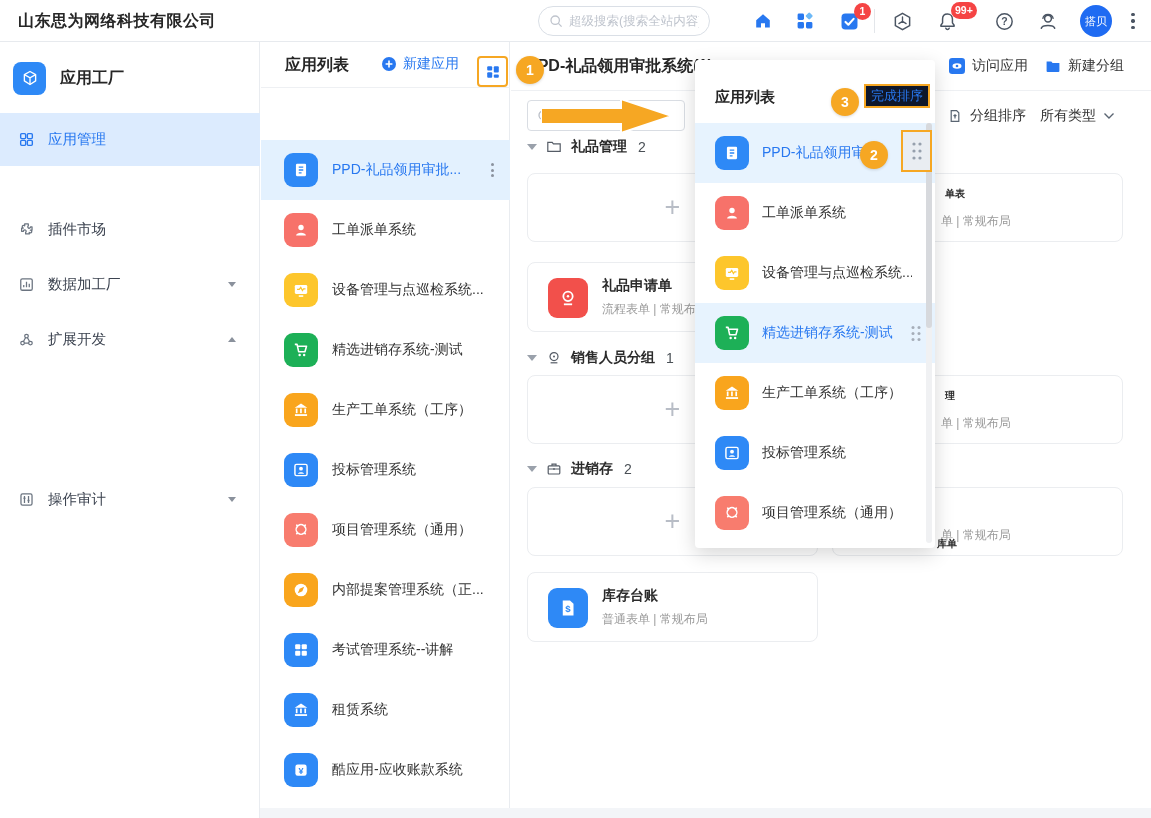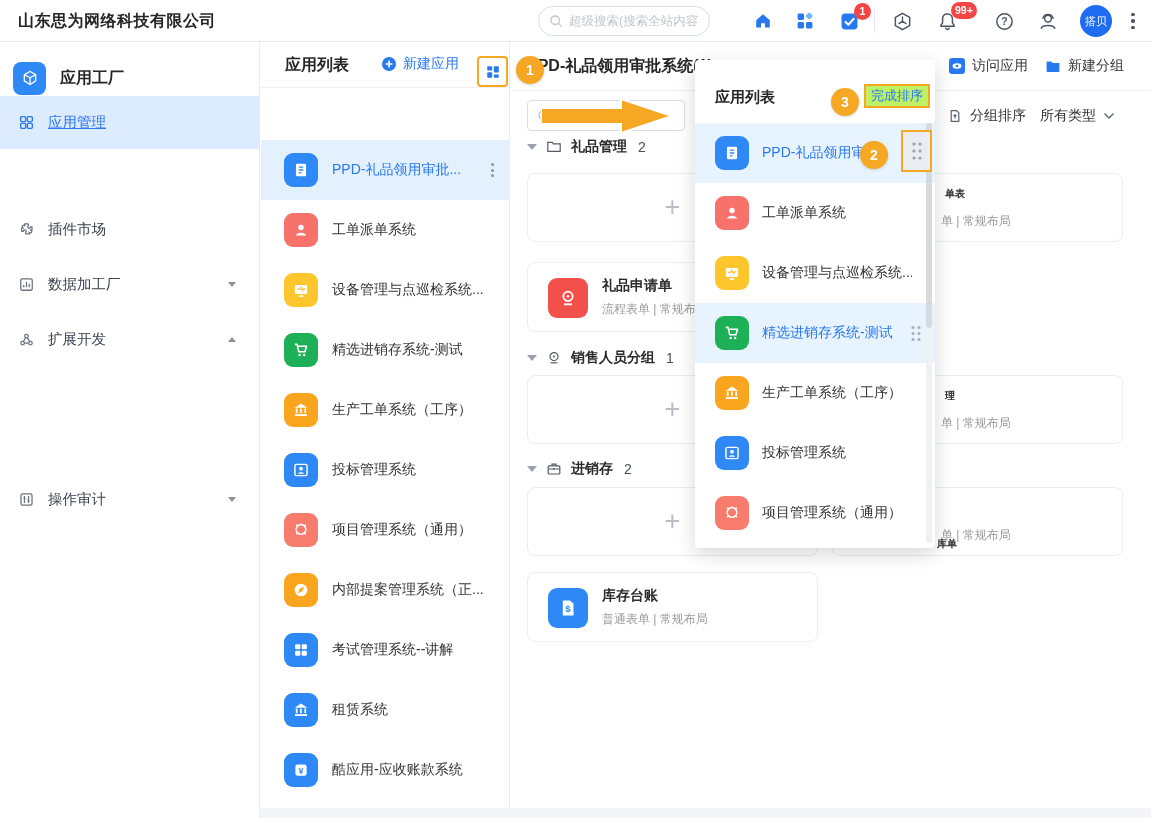--- a/index.html
+++ b/index.html
@@ -65,21 +65,21 @@
   .appcard .cic { position:absolute; left:20px; top:15px; width:40px; height:40px; border-radius:9px; display:flex; align-items:center; justify-content:center; }
   .appcard .ct1 { position:absolute; left:74px; top:14px; font-size:14px; font-weight:bold; color:#2b2b2b;font-family:Liberation Serif, serif; }
   .appcard .ct2 { position:absolute; left:74px; top:38px; font-size:12px; color:#9b9b9b; }
   .pcard .pt1 { position:absolute; left:112px; top:13px; font-size:10px; font-weight:bold; color:#2b2b2b; }
   .pcard .pt2 { position:absolute; left:108px; top:39px; font-size:12px; color:#9b9b9b; }
 
   
   .arrow { position:absolute; left:541px; top:97px; z-index:25; }
   .popup { position:absolute; left:695px; top:60px; width:240px; height:488px; background:#fff; border-radius:4px; box-shadow:0 6px 20px rgba(0,0,0,.16); z-index:30; }
   .pp-title { position:absolute; left:20px; top:28px; font-size:15px; font-weight:bold; color:#262626; }
-  .pp-done { position:absolute; left:169px; top:24px; width:66px; height:24px; border:2px solid #f6a723; display:flex; align-items:center; justify-content:center; font-size:13px; color:#2878f0; cursor:pointer; background:#bef264; }
+  .pp-done { position:absolute; left:169px; top:24px; width:66px; height:24px; border:2px solid #f6a723; display:flex; align-items:center; justify-content:center; font-size:13px; color:#2878f0; cursor:pointer; background:#0f172a; }
   .pp-row { position:absolute; left:0; width:240px; height:60px; display:flex; align-items:center; padding-left:20px; gap:13px; cursor:pointer; }
   .pp-row.sel { background:#e7f3fe; }
   .pp-row .lb { font-size:14px; color:#333; white-space:nowrap; overflow:hidden; max-width:150px; }
   .pp-row.sel .lb { color:#2878f0; }
   .handlebox { position:absolute; left:206px; top:70px; width:31px; height:42px; border:2px solid #f6a723; background:#e9edf2; display:flex; align-items:center; justify-content:center; cursor:grab; }
   .handle { position:absolute; right:12px; cursor:grab; }
   .pp-scroll { position:absolute; right:3px; top:63px; width:6px; height:420px; border-radius:3px; background:#f0f1f3; }
   .pp-thumb { position:absolute; right:3px; top:63px; width:6px; height:205px; border-radius:3px; background:#d7d9dd; cursor:pointer; }
   .stepnum { position:absolute; width:28px; height:28px; border-radius:50%; background:#f6a723; color:#fff; font-size:14px; font-weight:bold; display:flex; align-items:center; justify-content:center; z-index:45; box-shadow:0 1px 3px rgba(0,0,0,.15); }
   .footstrip { position:absolute; left:260px; top:808px; width:891px; height:10px; background:#f3f5f8; z-index:6; }
@@ -163,21 +163,21 @@
     <div class="sb-head">
       <span class="tile">
         <svg width="18" height="18" viewBox="0 0 16 16">
             <path d="M8 2.2 13 5v5.6L8 13.8 3 10.6V5z" fill="none" stroke="#fff" stroke-width="1.2" stroke-linejoin="round"></path>
             <path d="M3 5l5 2.8L13 5M8 7.8v6" stroke="#fff" stroke-width="1.2" fill="none"></path>
           </svg>
       </span>
       <span class="t">应用工厂</span>
     </div>
 
-    <div class="sb-item sel" style="top:54px;text-decoration:underline;">
+    <div class="sb-item sel" style="top:71px;">
       <span>
         <svg width="17" height="17" viewBox="0 0 16 16" fill="none" stroke="#2878f0" stroke-width="1.3">
             <rect x="2.5" y="2.5" width="4.7" height="4.7" rx="1"></rect>
             <rect x="8.8" y="2.5" width="4.7" height="4.7" rx="1"></rect>
             <rect x="2.5" y="8.8" width="4.7" height="4.7" rx="1"></rect>
             <rect x="8.8" y="8.8" width="4.7" height="4.7" rx="1"></rect>
           </svg>
       </span>
       <span>应用管理</span>
     </div>

